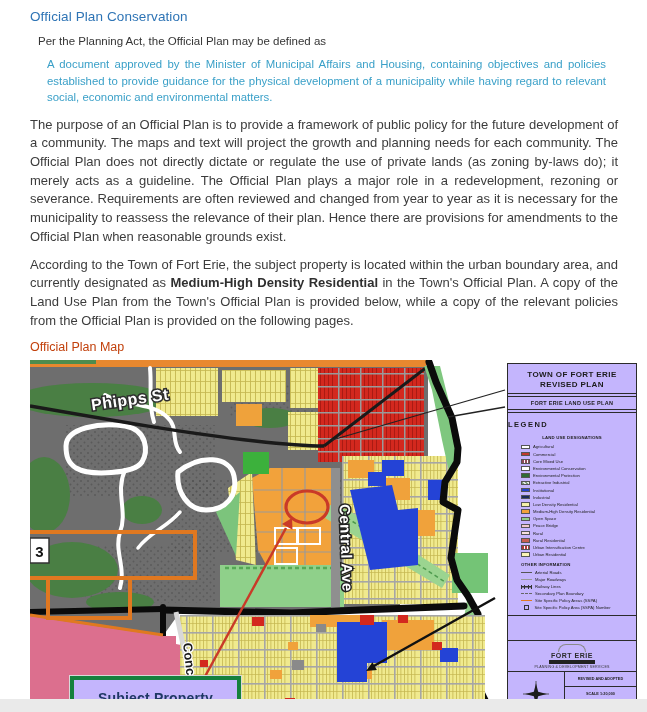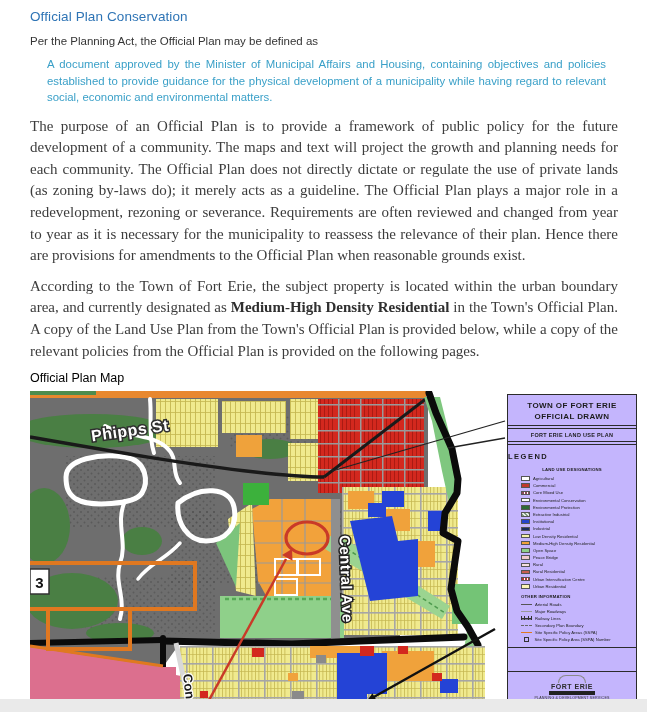--- a/index.html
+++ b/index.html
@@ -2,24 +2,24 @@
 <html><head>
 <meta charset="utf-8">
 <style>
   html,body{margin:0;padding:0;}
   body{
     width:647px;height:712px;overflow:hidden;background:#ffffff;
     font-family:"Liberation Sans",sans-serif;color:#3d3d3d;position:relative;
   }
   .doc{padding:9px 29px 0 30px;}
   .h-blue{color:#2e74b5;font-size:13.5px;font-weight:normal;margin:0 0 11px 0;letter-spacing:.1px;}
-  .h-blue2{color:#000000;font-size:12.5px;font-weight:normal;margin:9px 0 6px 0;}
-  .intro{font-size:11.5px;margin:0 0 9px 0;color:#353535;}
+  .h-blue2{color:#c2410c;font-size:12.5px;font-weight:normal;margin:9px 0 6px 0;}
+  .intro{font-size:11.5px;margin:0 0 9px 8px;color:#353535;}
   .quote{font-size:11.4px;color:#3aa0c8;text-align:justify;line-height:1.45;margin:0 12px 10px 17px;}
-  .para{font-size:15px;text-align:justify;line-height:1.44;margin:0 0 9px 0;color:#3c3c3c;font-family:Liberation Serif, serif;}
+  .para{font-size:13px;text-align:justify;line-height:1.44;margin:0 0 9px 0;color:#3c3c3c;}
   .para b{color:#2f2f2f;}
   
   .map-wrap{position:relative;width:610px;height:392px;margin-left:30px;margin-top:2px;overflow:hidden;background:#fff;}
   .map-svg{position:absolute;left:0;top:0;}
   svg text{font-family:"Liberation Sans",sans-serif;}
   .subject-label{
     position:absolute;left:40px;top:316px;width:163px;height:36px;background:#c4b5fd;
     border:4px solid #15803d;box-shadow:0 0 0 1px #d9d9d9;display:flex;align-items:center;justify-content:center;
     color:#1f3864;font-weight:bold;font-size:14px;letter-spacing:.2px;
   }
@@ -262,21 +262,21 @@
       <text x="100" y="45" transform="rotate(-8 100 40)" text-anchor="middle" font-size="16" font-weight="bold" fill="#ffffff" stroke="#2e2e2e" stroke-width="3" paint-order="stroke" style="letter-spacing:.5px">Phipps St</text>
       <text x="311" y="188" transform="rotate(88 311 188)" text-anchor="middle" font-size="15" font-weight="bold" fill="#ffffff" stroke="#222222" stroke-width="3" paint-order="stroke" style="letter-spacing:.5px">Central Ave</text>
       <text x="162" y="334" transform="rotate(84 162 330)" text-anchor="middle" font-size="13" font-weight="bold" fill="#1c1c1c" stroke="#ffffff" stroke-width="2.5" paint-order="stroke">Concession Rd</text>
     </svg>
 
     <div class="subject-label">Subject Property</div>
 
     <div class="legend">
       <div class="lg-title">
         <div>TOWN OF FORT ERIE</div>
-        <div>OFFICIAL DRAWN</div>
+        <div>REVISED PLAN</div>
       </div>
       <div class="dbl"></div>
       <div class="lg-sub">FORT ERIE LAND USE PLAN</div>
       <div class="dbl"></div>
       <div class="lg-legend">LEGEND</div>
       <div class="lg-lud">LAND USE DESIGNATIONS</div>
       <div id="legend-items">
           <div class="lg-row">
             <span class="lg-sw" style="background: rgb(255, 255, 255);"></span>
             <span class="lg-lab">Agricultural</span>

